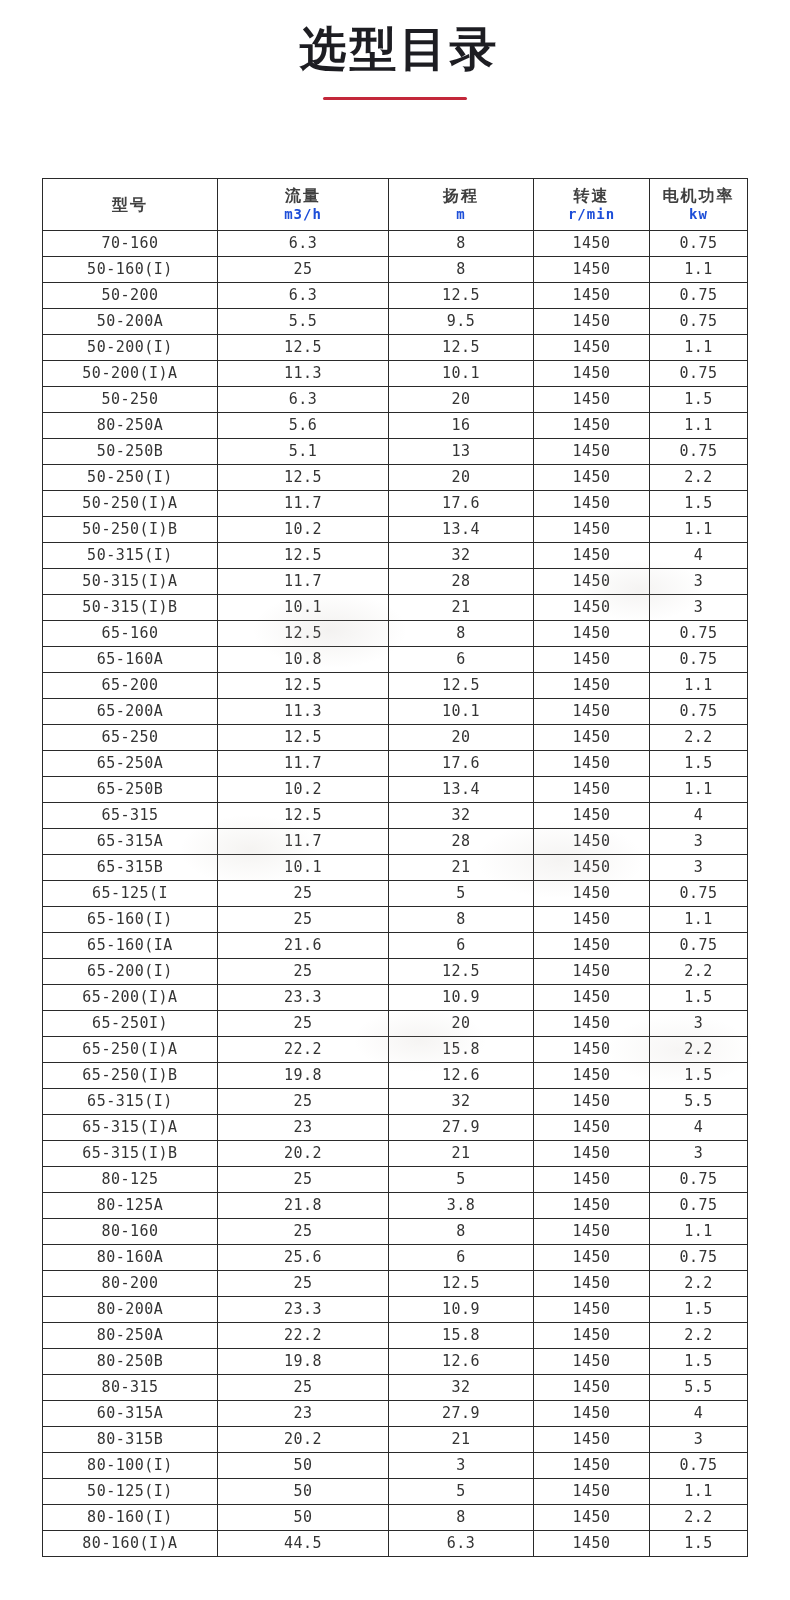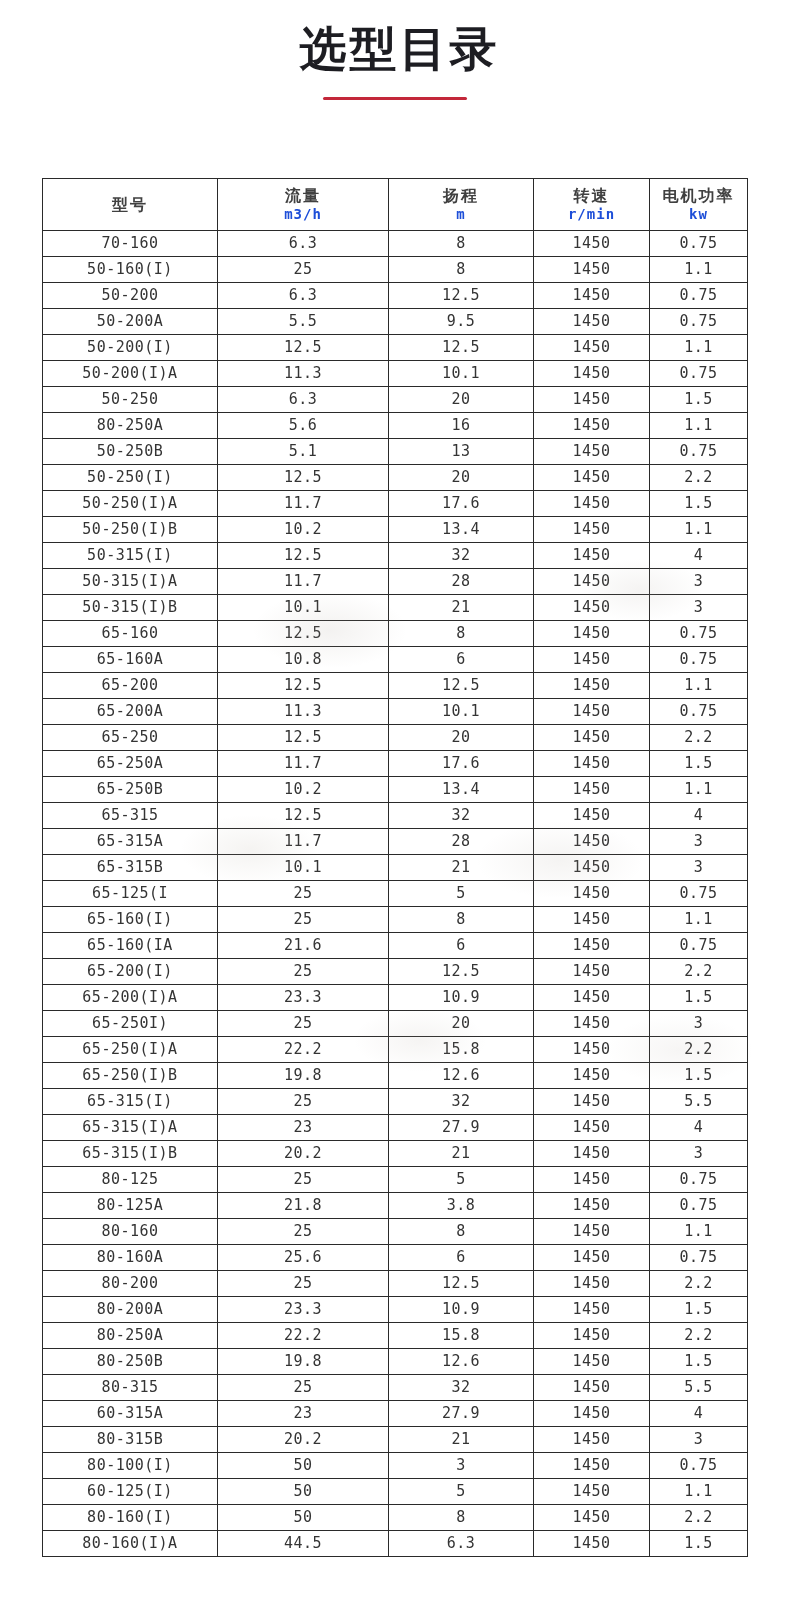--- a/index.html
+++ b/index.html
@@ -461,21 +461,21 @@
           <td>3</td>
         </tr>
         <tr>
           <td>80-100(I)</td>
           <td>50</td>
           <td>3</td>
           <td>1450</td>
           <td>0.75</td>
         </tr>
         <tr>
-          <td>60-125(I)</td>
+          <td>50-125(I)</td>
           <td>50</td>
           <td>5</td>
           <td>1450</td>
           <td>1.1</td>
         </tr>
         <tr>
           <td>80-160(I)</td>
           <td>50</td>
           <td>8</td>
           <td>1450</td>

